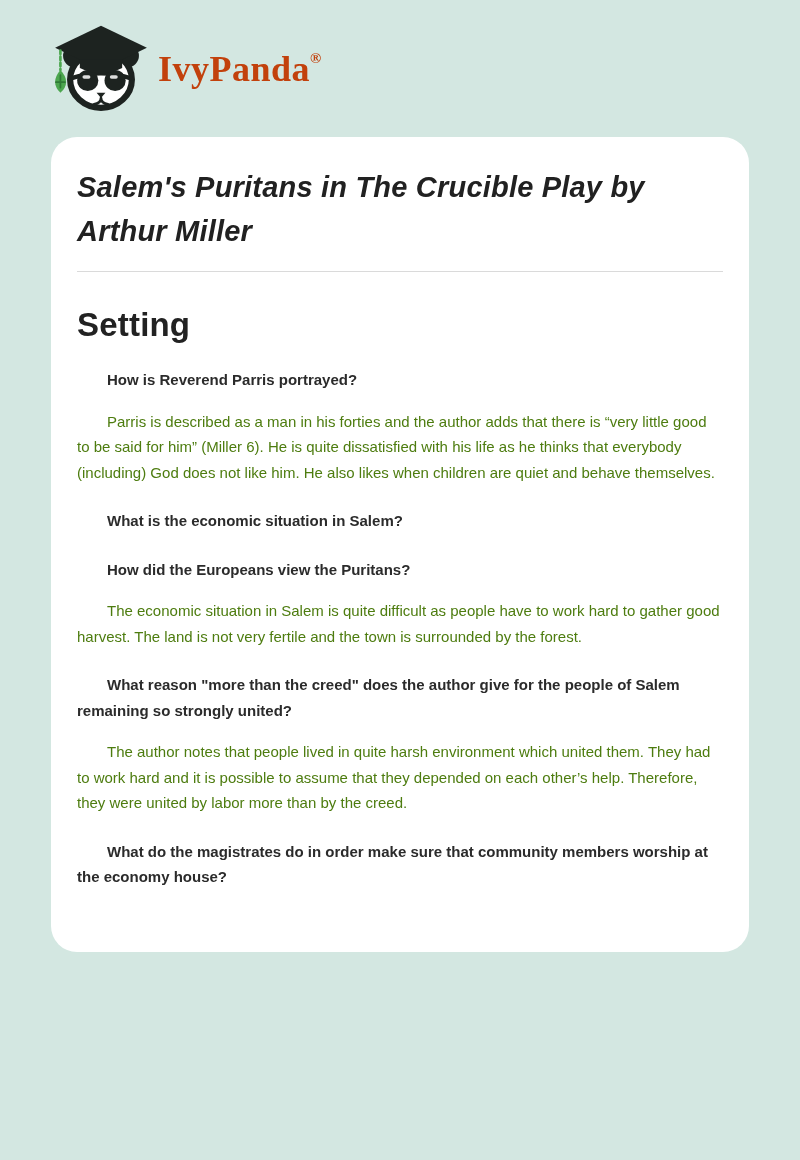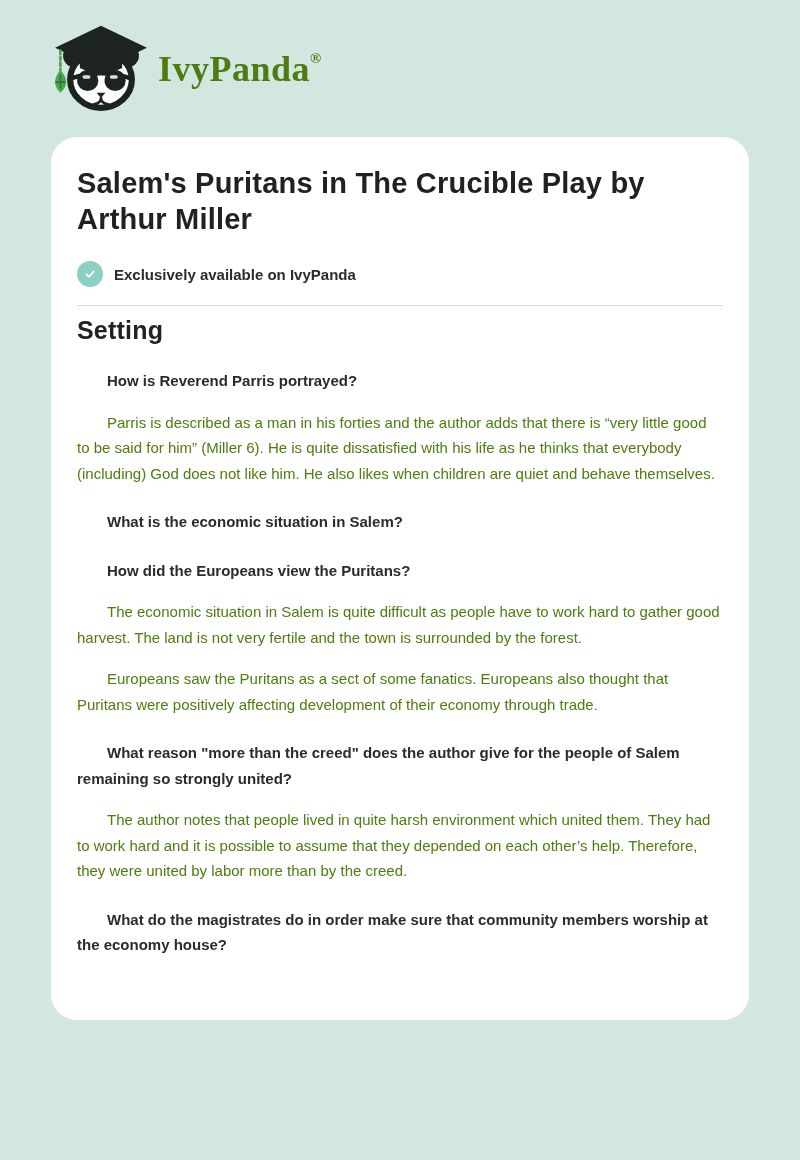--- a/index.html
+++ b/index.html
@@ -23,21 +23,21 @@
     font-size: 33px;
     color: #3a4440;
     letter-spacing: 0.2px;
     margin-right: 12px;
   }
   .logo-mark { width: 106px; height: 90px; flex: 0 0 auto; }
   .brand-name {
     font-family: "Liberation Serif", "DejaVu Serif", serif;
     font-weight: 700;
     font-size: 36px;
-    color: #4d7c0f;
+    color: #c2410c;
     letter-spacing: 0.5px;
     margin-left: 4px;
     white-space: nowrap;
   }
   .brand-name sup {
     font-size: 15px;
     vertical-align: 18px;
     font-weight: 700;
   }
 
@@ -45,24 +45,25 @@
   .essay-card {
     width: 698px;
     margin: 23px auto 0;
     background: #ffffff;
     border-radius: 26px;
     padding: 28px 26px 62px;
   }
   .essay-title {
     margin: 0;
     font-size: 29px;
-    line-height: 36px;
+    line-height: 44px;
     font-weight: 700;
     color: #212121;
     letter-spacing: 0.2px;
+    font-style: italic;
   }
   .badge-row {
     display: flex;
     align-items: center;
     margin-top: 24px;
   }
   .badge-circle {
     width: 26px;
     height: 26px;
     border-radius: 50%;
@@ -78,22 +79,22 @@
     font-size: 15px;
     font-weight: 700;
     color: #2b2b2b;
   }
   .divider {
     border: none;
     border-top: 1px solid #dadada;
     margin: 18px 0 0 0;
   }
   .section-heading {
-    margin: 10px 0 0 0;
-    font-size: 25px;
+    margin: 34px 0 0 0;
+    font-size: 33px;
     font-weight: 700;
     color: #222222;
     letter-spacing: 0.2px;
   }
   .para {
     margin: 0;
     font-size: 15px;
     line-height: 25.5px;
     text-indent: 30px;
   }
@@ -138,39 +139,30 @@
       <path d="M14,58 v14 M9,66 h10" stroke="#2f7a36" stroke-width="2" stroke-linecap="round"></path>
     </svg>
   </span>
 
   <span class="brand-name"><span>IvyPanda</span><sup>®</sup></span>
 </header>
 
 <main class="essay-card">
   <h1 class="essay-title">Salem's Puritans in The Crucible Play by Arthur Miller</h1>
 
-  <div class="badge-row">
-    <span class="badge-circle">
-      <svg viewBox="0 0 24 24" aria-hidden="true">
-        <path d="M5.5 12.5 L10 17 L18.5 7.5" stroke="#ffffff" stroke-width="3" fill="none" stroke-linecap="round" stroke-linejoin="round"></path>
-      </svg>
-    </span>
-    <span class="badge-label">Exclusively available on IvyPanda</span>
-  </div>
 
   <hr class="divider">
 
   <section>
     <h2 class="section-heading">Setting</h2>
     <p class="para q">How is Reverend Parris portrayed?</p>
     <p class="para a">Parris is described as a man in his forties and the author adds that there is “very little good to be said for him” (Miller 6). He is quite dissatisfied with his life as he thinks that everybody (including) God does not like him. He also likes when children are quiet and behave themselves.</p>
     <p class="para q">What is the economic situation in Salem?</p>
     <p class="para q">How did the Europeans view the Puritans?</p>
     <p class="para a">The economic situation in Salem is quite difficult as people have to work hard to gather good harvest. The land is not very fertile and the town is surrounded by the forest.</p>
-    <p class="para a">Europeans saw the Puritans as a sect of some fanatics. Europeans also thought that Puritans were positively affecting development of their economy through trade.</p>
   </section>
 
   <section>
     <p class="para q">What reason "more than the creed" does the author give for the people of Salem remaining so strongly united?</p>
     <p class="para a">The author notes that people lived in quite harsh environment which united them. They had to work hard and it is possible to assume that they depended on each other’s help. Therefore, they were united by labor more than by the creed.</p>
     <p class="para q">What do the magistrates do in order make sure that community members worship at the economy house?</p>
   </section>
 </main>
 
 </body></html>

